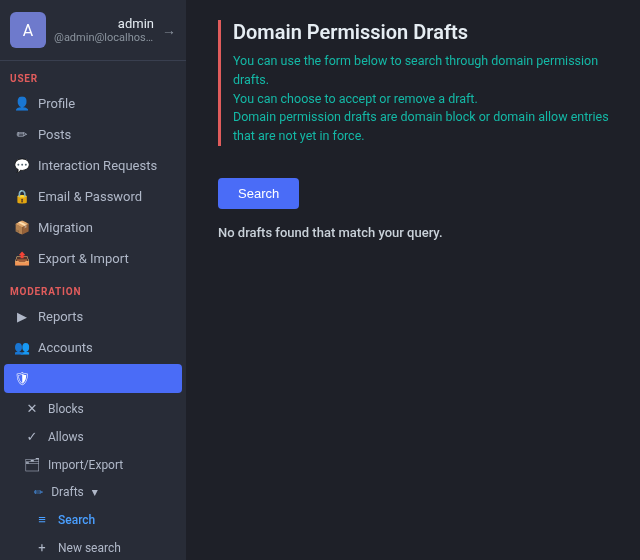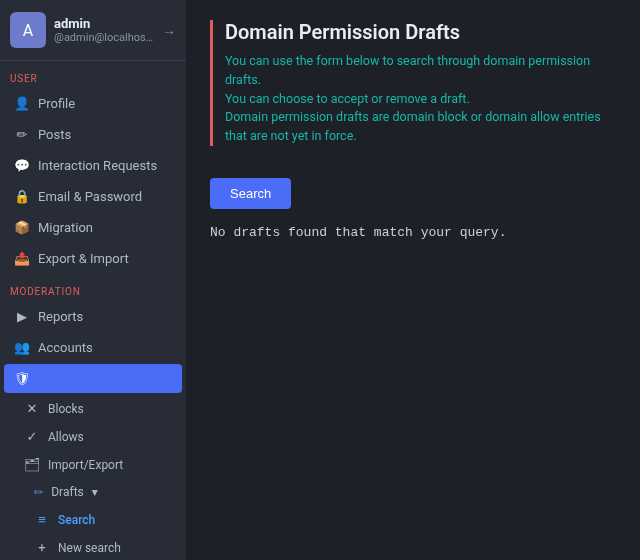--- a/index.html
+++ b/index.html
@@ -51,43 +51,44 @@
       flex-shrink: 0;
     }
 
     .user-info {
       flex: 1;
       overflow: hidden;
     }
 
     .user-name {
       color: #e6edf3;
-      font-weight: 700;
-      font-size: 13px;
+      font-weight: 400;
+      font-size: 13px;
+      text-align: right;
     }
 
     .user-handle {
       color: #8b949e;
       font-size: 11px;
       white-space: nowrap;
       overflow: hidden;
       text-overflow: ellipsis;
     }
 
     .logout-icon {
       color: #8b949e;
       font-size: 14px;
       cursor: pointer;
     }
 
     
     .section-label {
       padding: 12px 10px 4px;
       font-size: 10px;
-      font-weight: 400;
+      font-weight: 700;
       letter-spacing: 0.08em;
       color: #e05c5c;
       text-transform: uppercase;
     }
 
     
     .nav-item {
       display: flex;
       align-items: center;
       padding: 7px 10px;
@@ -140,20 +141,21 @@
 
     .drafts-icon { font-size: 11px; color: #4a9fff; }
 
     
     .main-content {
       flex: 1;
       background: #1e2028;
       height: 560px;
       overflow-y: auto;
       padding: 0;
+      margin-left: 8px;
     }
 
     .page-container {
       padding: 20px 24px;
     }
 
     .page-title-bar {
       border-left: 3px solid #e05c5c;
       padding-left: 12px;
       margin-bottom: 16px;
@@ -181,21 +183,20 @@
       font-size: 13px;
       cursor: pointer;
       margin-top: 16px;
       margin-bottom: 16px;
     }
 
     .no-results {
       color: #c9d1d9;
       font-size: 13px;
       font-weight: 500;
-      font-family: Liberation Mono, monospace;
     }
   </style>
 </head>
 <body>
 
 <nav class="sidebar">
 
   <div class="user-header">
     <div class="avatar">
       <span>A</span>

